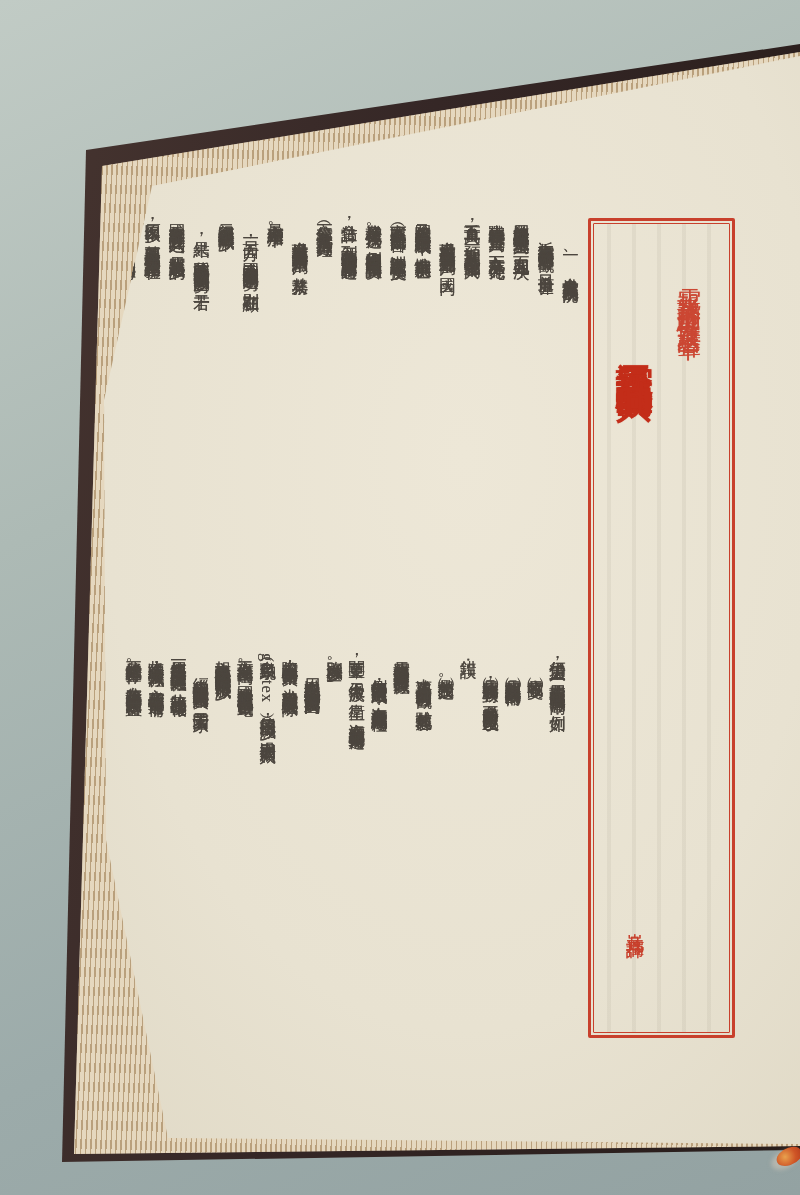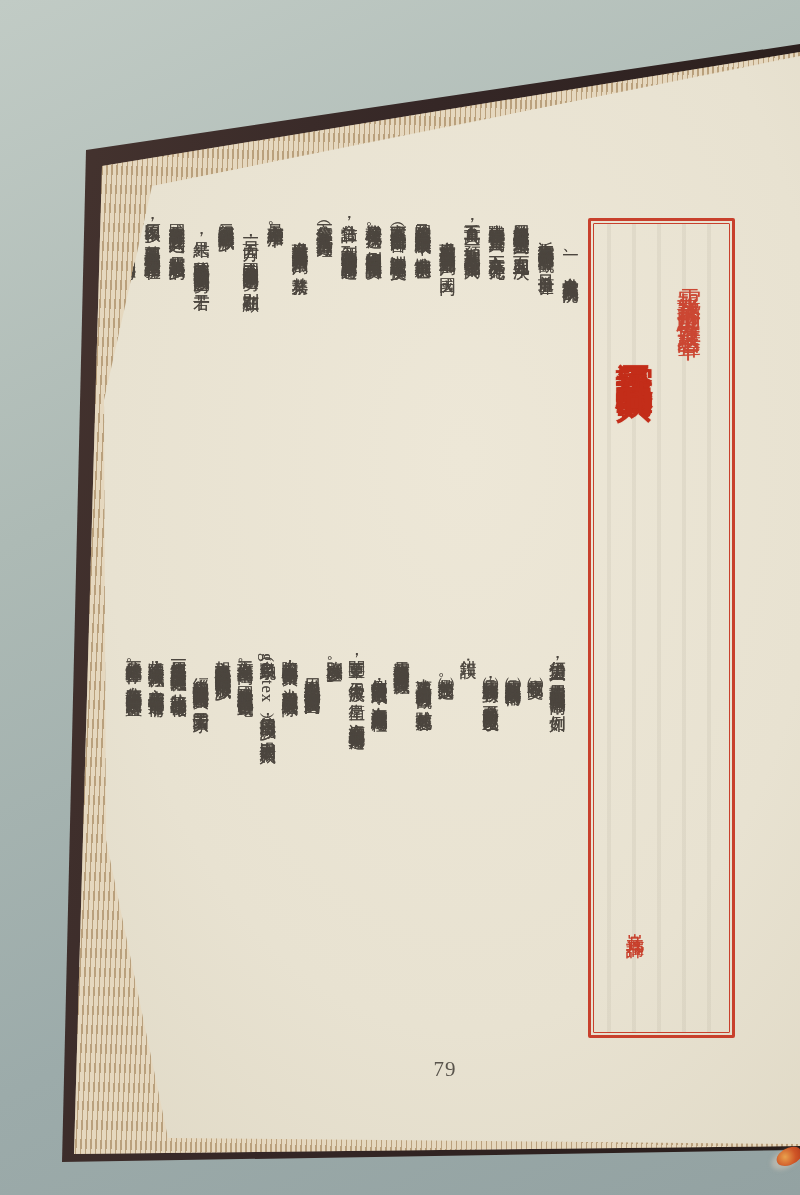--- a/index.html
+++ b/index.html
@@ -91,17 +91,16 @@
         <div class="col">要的紙條鑿打工作。在此等設施中已採用視頻展示器直</div>
       </div>
 
     <div class="titlebox">
       <div class="inner"></div>
       <div class="vtext subtitle">電報業務的世界性衰退聲中</div>
       <div class="vtext maintitle">談電子訊息業務的勃興</div>
       <div class="vtext byline">豈凡摘譯</div>
     </div>
 
-    <div class="pagenum">79</div>
   </div>
 
   <div class="speck"></div>
 </div>
 
 </body></html>

